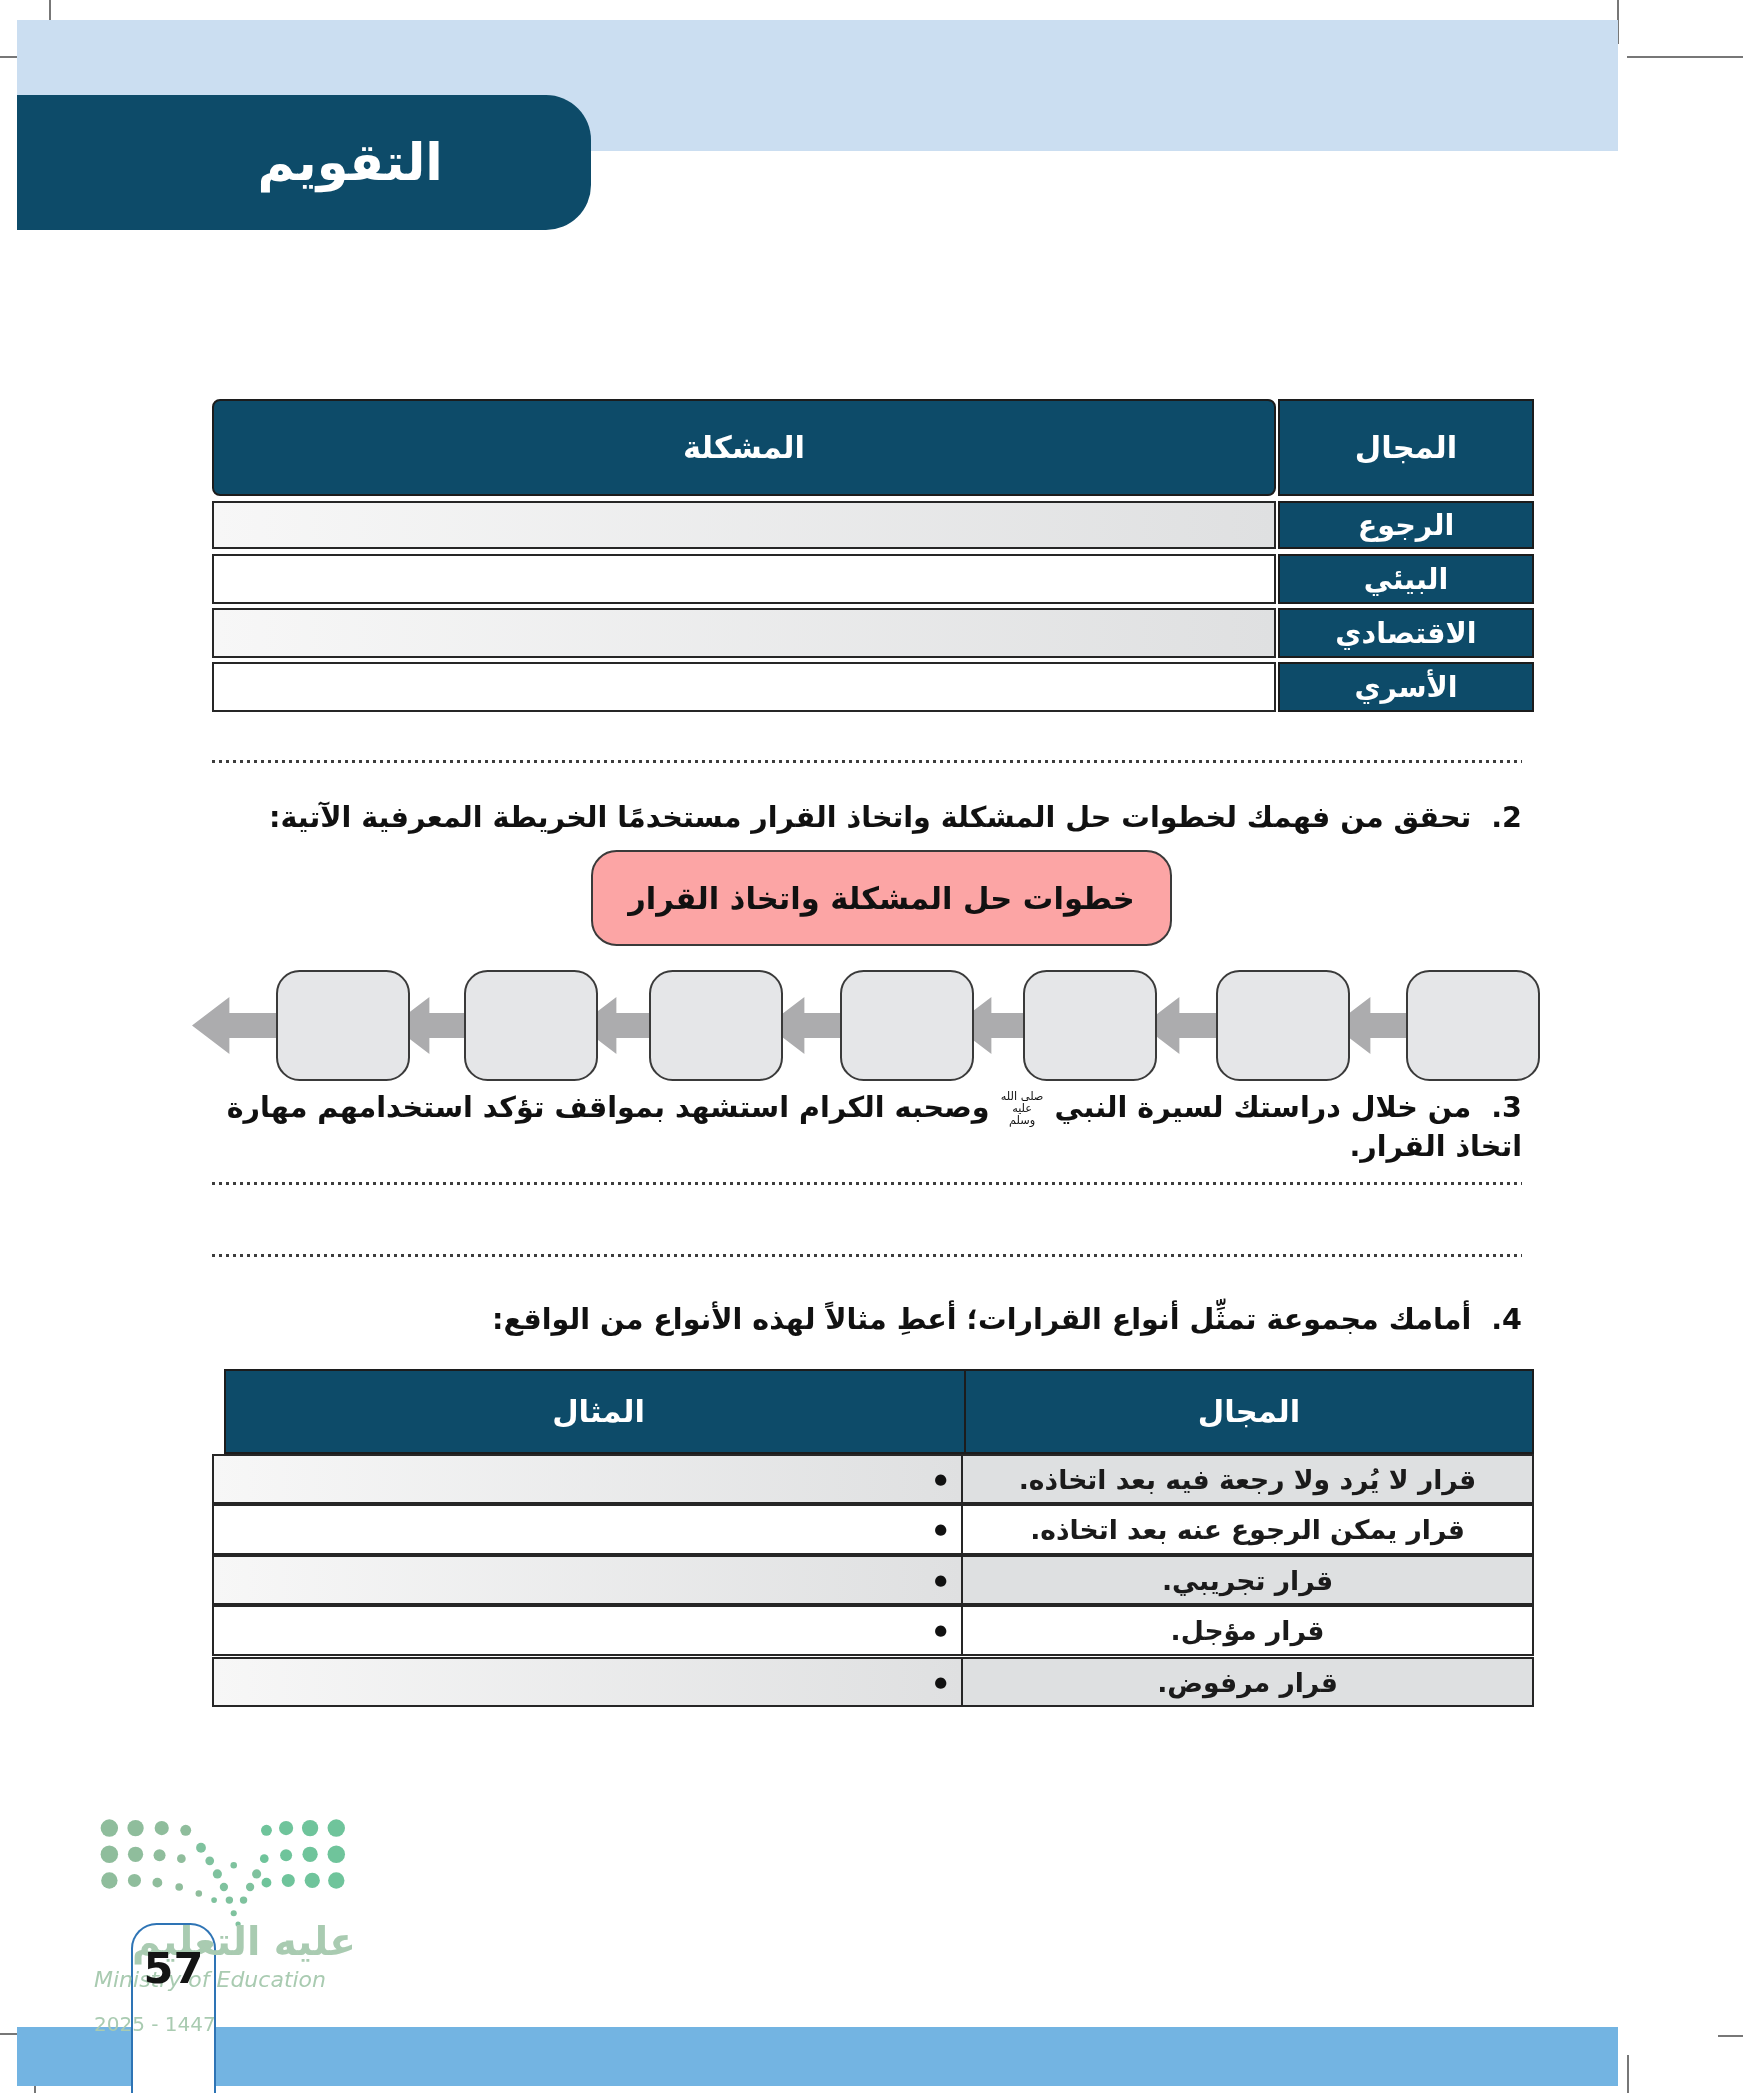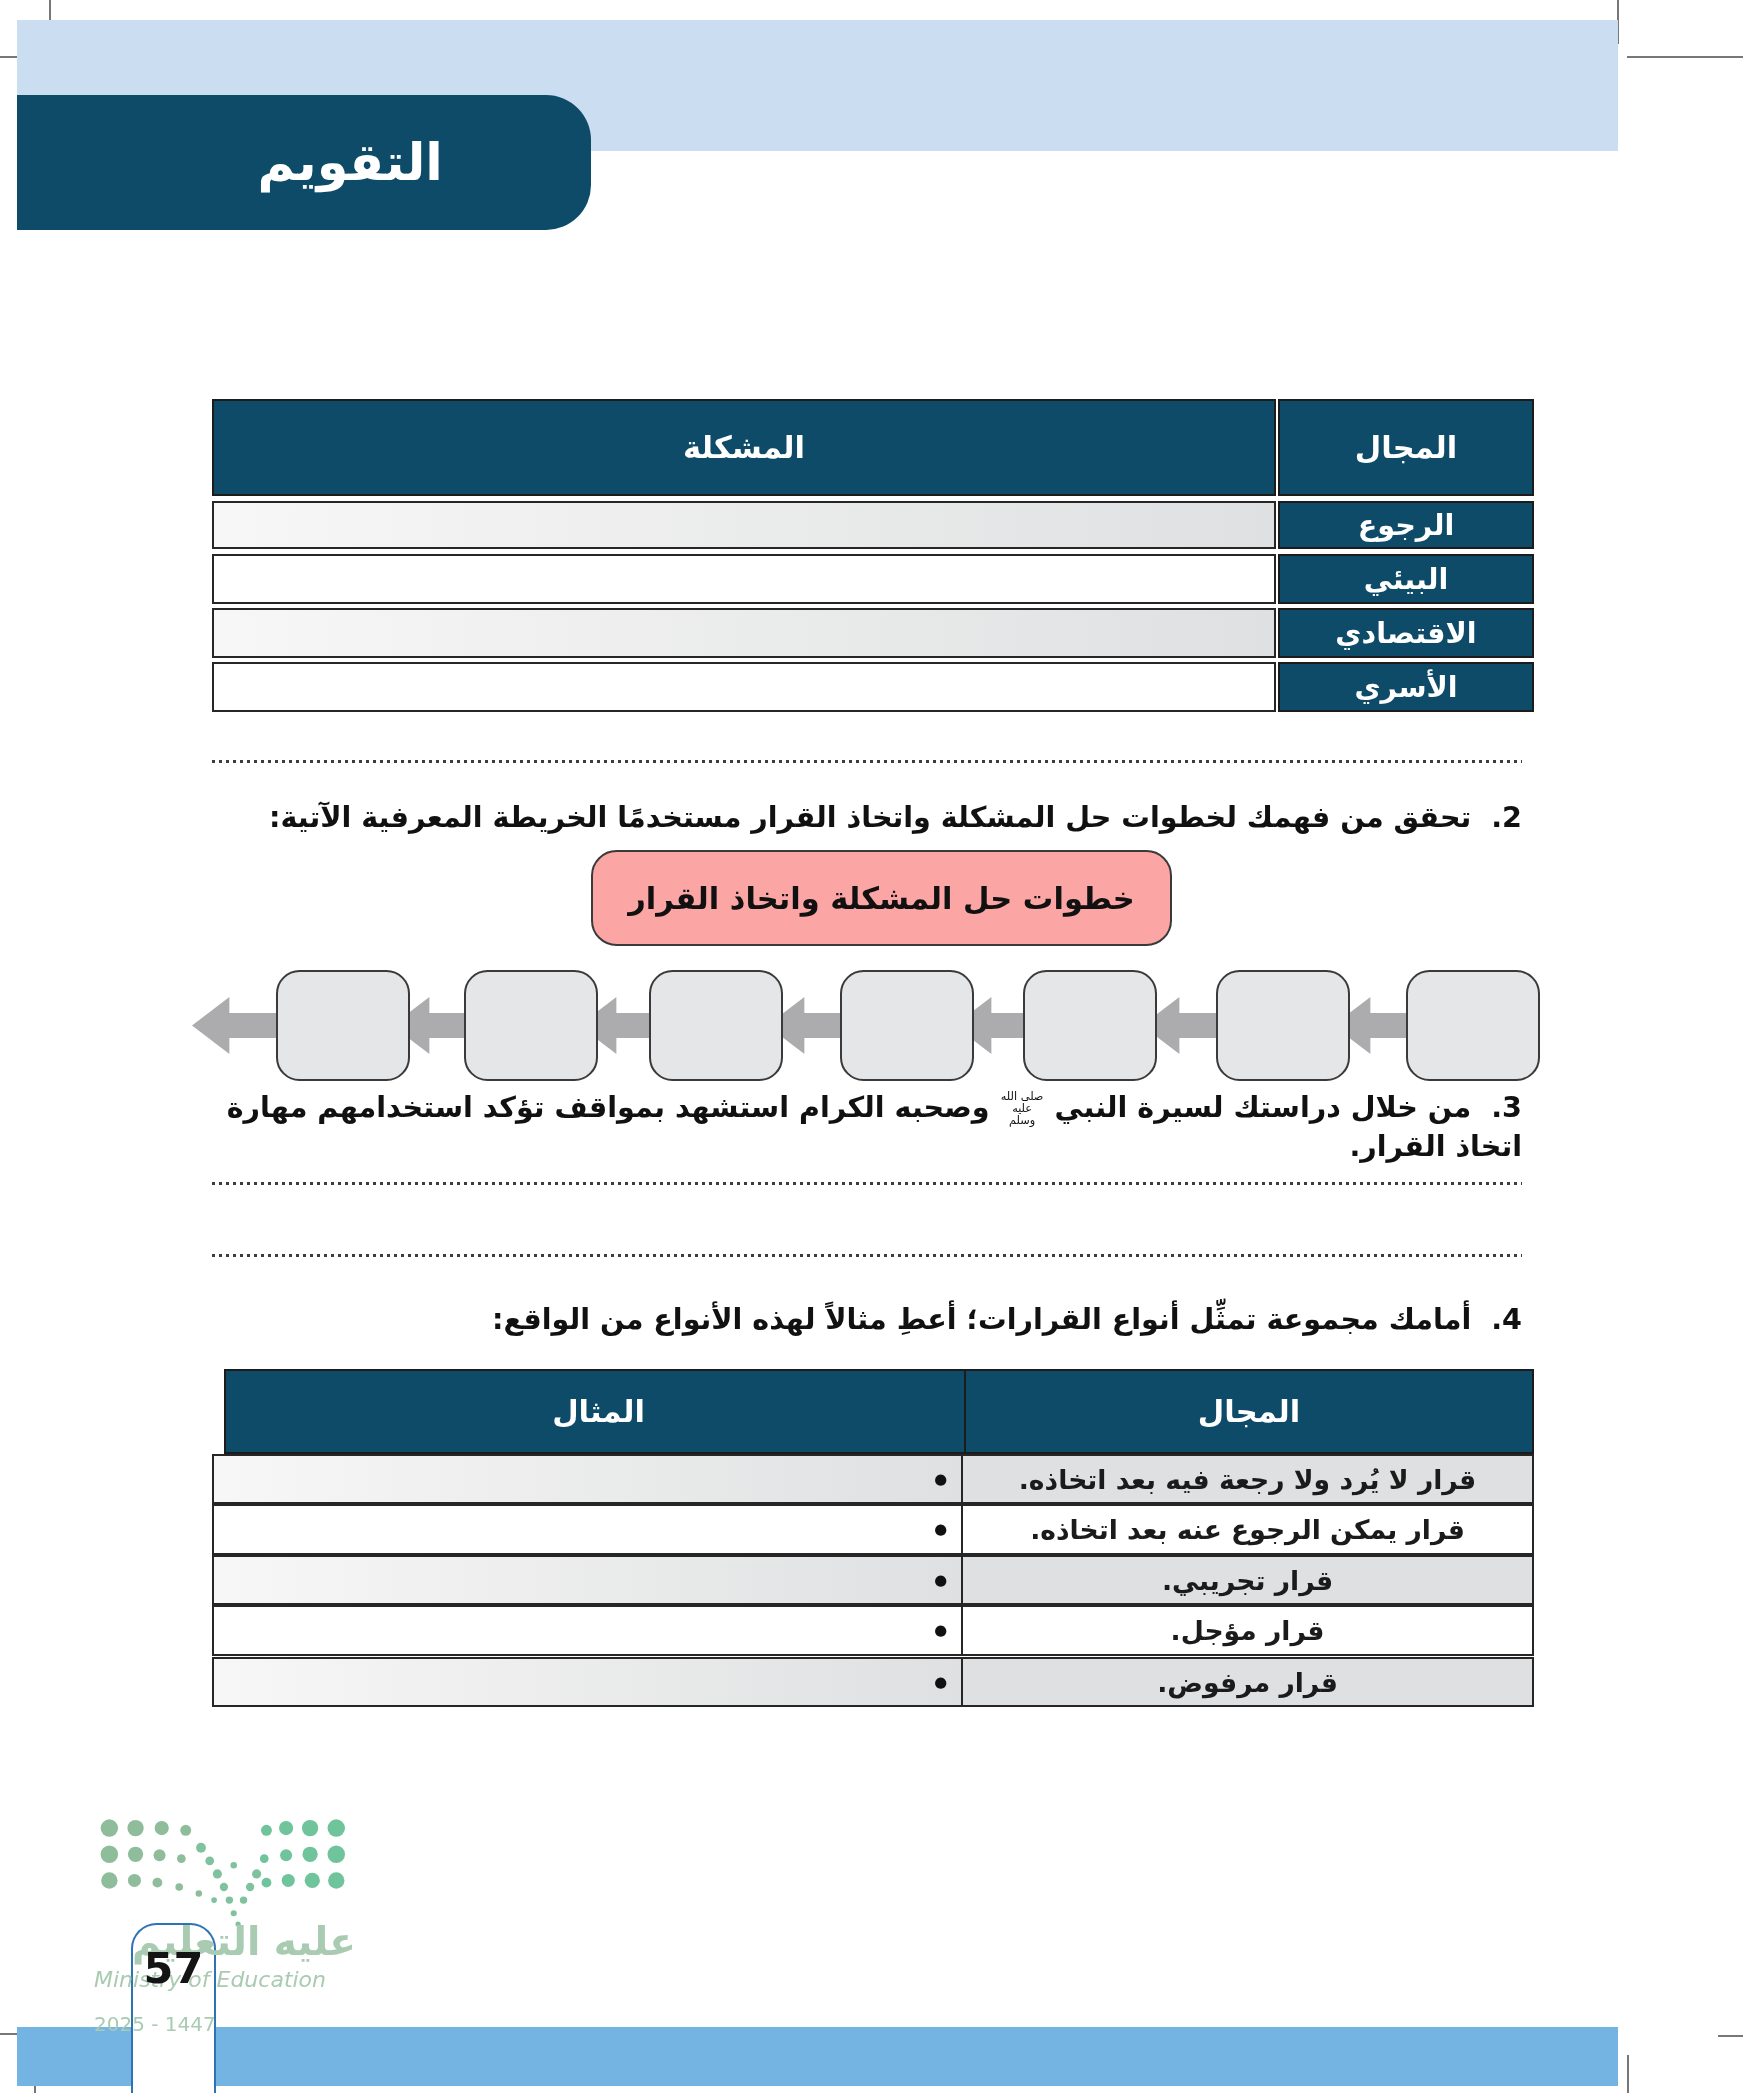--- a/index.html
+++ b/index.html
@@ -95,21 +95,21 @@
   <div class="mark" style="left:1627px; top:2055px; width:2px; height:38px;"></div>
 
   <div class="abs top-band"></div>
   <div class="abs title-pill">
     <span>التقويم</span>
   </div>
 
 
   <div class="abs" style="left:212px; top:399px; width:1322px; height:313px;">
 
-    <div class="cell teal hdr" style="left:0; top:0; width:1064px; height:97px;">
+    <div class="cell teal hdr" style="left:0; top:0; width:1064px; height:97px;border-radius:8px;">
       <span>المشكلة</span>
     </div>
     <div class="cell teal hdr" style="left:1066px; top:0; width:256px; height:97px;">
       <span>المجال</span>
     </div>
 
     <div class="cell teal rowlbl" style="left:1066px; top:102px; width:256px; height:48px;">
       <span>الرجوع</span>
     </div>
     <div class="cell teal rowlbl" style="left:1066px; top:155px; width:256px; height:50px;">

